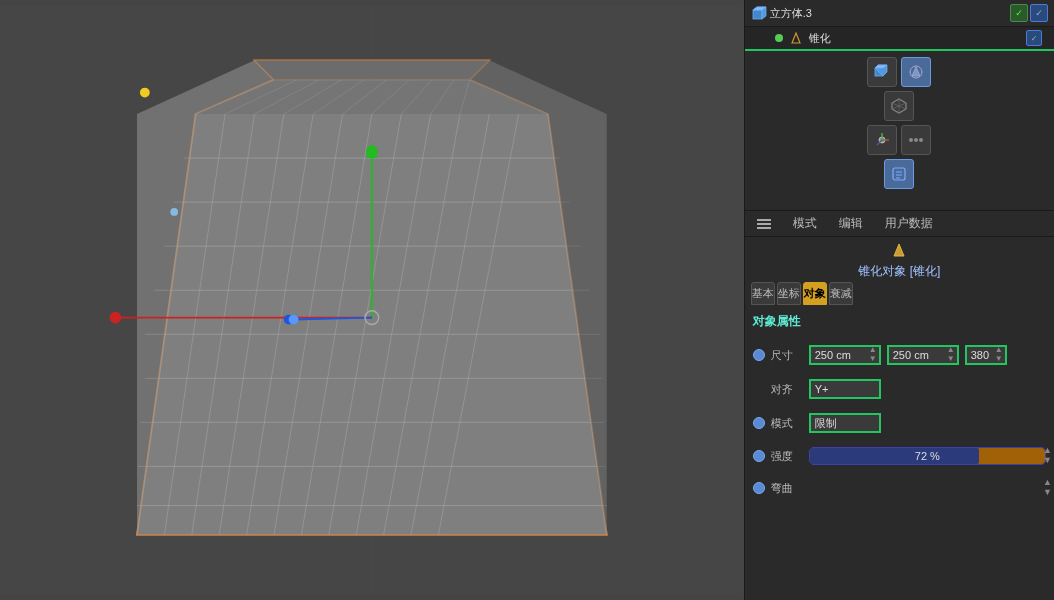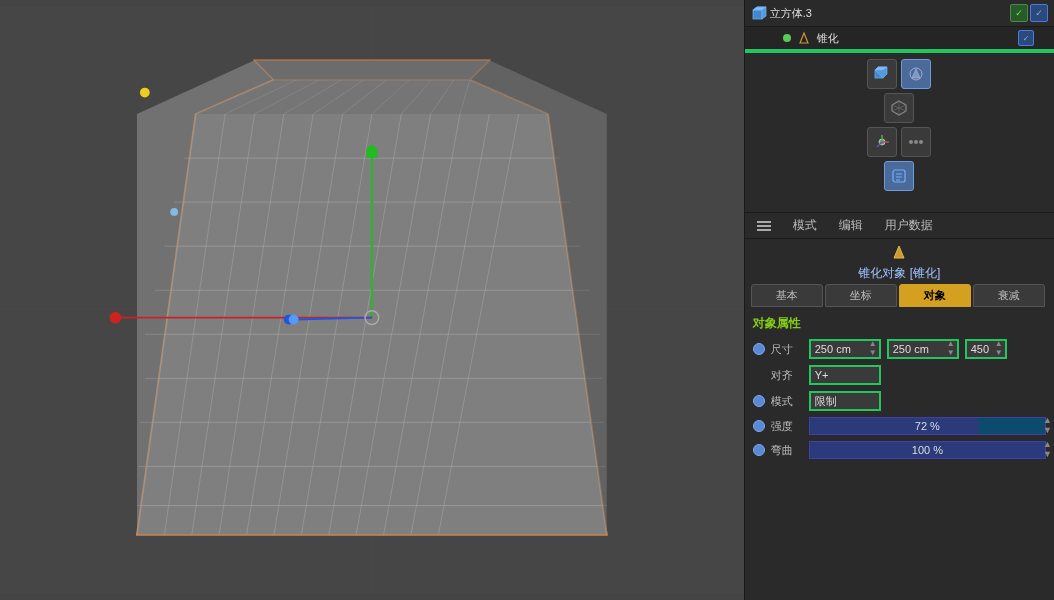--- a/index.html
+++ b/index.html
@@ -102,51 +102,52 @@
 
     
     #tabs-bar {
       display: flex;
       padding: 0 6px;
       gap: 2px;
       margin-bottom: 4px;
     }
 
     .tab {
-      padding: 3px 24px;
+      padding: 3px 0;
       background: #3a3a3a;
       border: 1px solid #555;
       border-radius: 3px 3px 0 0;
       cursor: pointer;
       font-size: 11px;
       color: #bbb;
     }
     .tab.active {
       background: #d4a020;
       color: #000;
       border-color: #d4a020;
       font-weight: bold;
     }
 
     
     .section-header {
       padding: 4px 8px;
       font-size: 12px;
-      color: #84cc16;
+      color: #5eead4;
       font-weight: bold;
       background: #2a2a2a;
     }
 
     
     .prop-row {
       display: flex;
       align-items: center;
       padding: 3px 8px;
       gap: 6px;
       min-height: 24px;
+      margin-top: 8px;
     }
 
     .prop-dot {
       width: 12px;
       height: 12px;
       border: 1px solid #666;
       border-radius: 50%;
       background: #3a3a3a;
       flex-shrink: 0;
       cursor: pointer;
@@ -196,23 +197,23 @@
       background: #3a3a3a;
       border: 1px solid #666;
       border-radius: 2px;
       cursor: pointer;
       display: inline-block;
     }
 
     
     .slider-bar {
       height: 18px;
-      background: #0c4a6e;
+      background: #a16207;
       border: 1px solid #4040aa;
-      border-radius: 0;
+      border-radius: 5px;
       position: relative;
       min-width: 90px;
       text-align: center;
     }
     .slider-fill {
       height: 100%;
       background: #2a3a7a;
       border-radius: 2px;
     }
     .slider-text {
@@ -349,21 +350,21 @@
     </div>
 
     <div style="display:flex;gap:2px;margin-left:auto;">
 
       <div style="width:18px;height:18px;background:#2a5a2a;border:1px solid #4a8a4a;border-radius:2px;display:flex;align-items:center;justify-content:center;font-size:9px;color:#4f4;">✓</div>
 
       <div style="width:18px;height:18px;background:#2a4a7a;border:1px solid #4a7adf;border-radius:2px;display:flex;align-items:center;justify-content:center;font-size:9px;color:#8af;">✓</div>
     </div>
   </div>
 
-  <div style="display:flex;align-items:center;gap:6px;padding:3px 20px;border-bottom:4px solid #22c55e;background:#252525;">
+  <div style="display:flex;align-items:center;gap:6px;padding:3px 12px;border-bottom:2px solid #22c55e;background:#252525;">
     <div style="width:12px;"></div>
 
     <div style="width:8px;height:8px;background:#55cc55;border-radius:50%;"></div>
     <svg width="14" height="14" viewBox="0 0 14 14">
       <polygon points="3,12 7,2 11,12" fill="none" stroke="#cc9933" stroke-width="1.2"></polygon>
     </svg>
     <span style="font-size:11px;color:#ddd;">锥化</span>
     <div style="margin-left:auto;display:flex;gap:2px;">
       <div style="width:16px;height:16px;background:#2a4a7a;border:1px solid #4a7adf;border-radius:2px;display:flex;align-items:center;justify-content:center;font-size:8px;color:#8af;">✓</div>
     </div>
@@ -470,21 +471,21 @@
       </div>
     </div>
     <div class="spinbox" style="min-width:72px;">
       <span>250 cm</span>
       <div class="spinbox-arrows">
         <span>▲</span>
           <span>▼</span>
       </div>
     </div>
     <div class="spinbox" style="min-width:42px;">
-      <span>450</span>
+      <span>380</span>
       <div class="spinbox-arrows">
         <span>▲</span>
           <span>▼</span>
       </div>
     </div>
   </div>
 
   <div class="prop-row">
     <div style="width:12px;height:12px;flex-shrink:0;"></div>
     <span class="prop-label">对齐</span>
@@ -510,24 +511,20 @@
     </div>
     <div class="spinbox-arrows" style="margin-left:2px;display:flex;flex-direction:column;">
       <span style="font-size:9px;color:#888;cursor:pointer;">▲</span>
       <span style="font-size:9px;color:#888;cursor:pointer;">▼</span>
     </div>
   </div>
 
   <div class="prop-row">
     <div class="prop-dot active"></div>
     <span class="prop-label">弯曲</span>
-    <div class="slider-bar" style="min-width:130px;flex:1;">
-      <div class="slider-fill" style="width:100%;"></div>
-      <div class="slider-text">100 %</div>
-    </div>
     <div class="spinbox-arrows" style="margin-left:2px;display:flex;flex-direction:column;">
       <span style="font-size:9px;color:#888;cursor:pointer;">▲</span>
       <span style="font-size:9px;color:#888;cursor:pointer;">▼</span>
     </div>
   </div>
 
 
 </div>
 
 </body></html>

